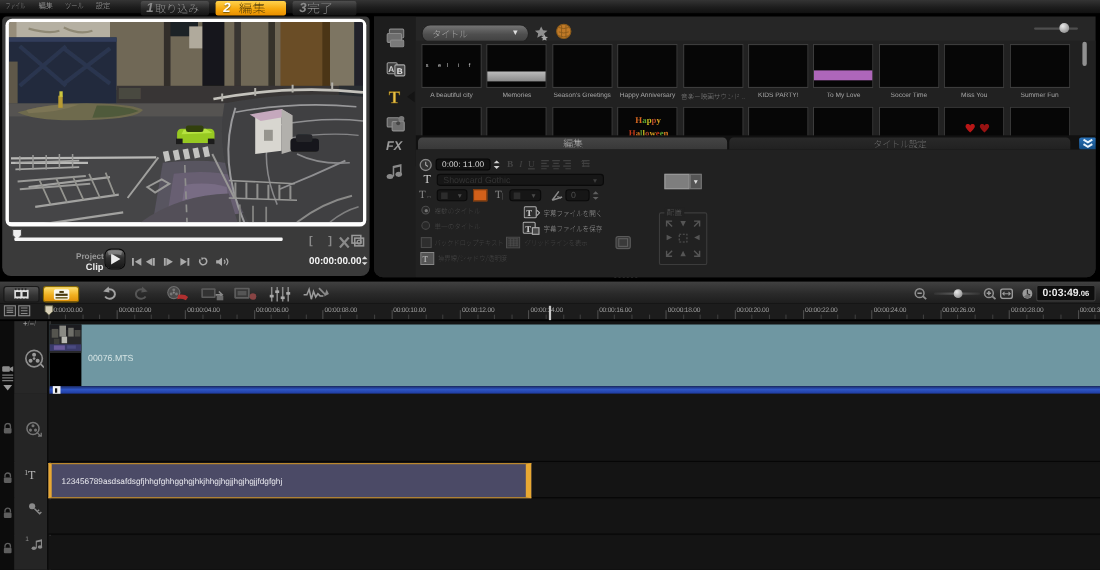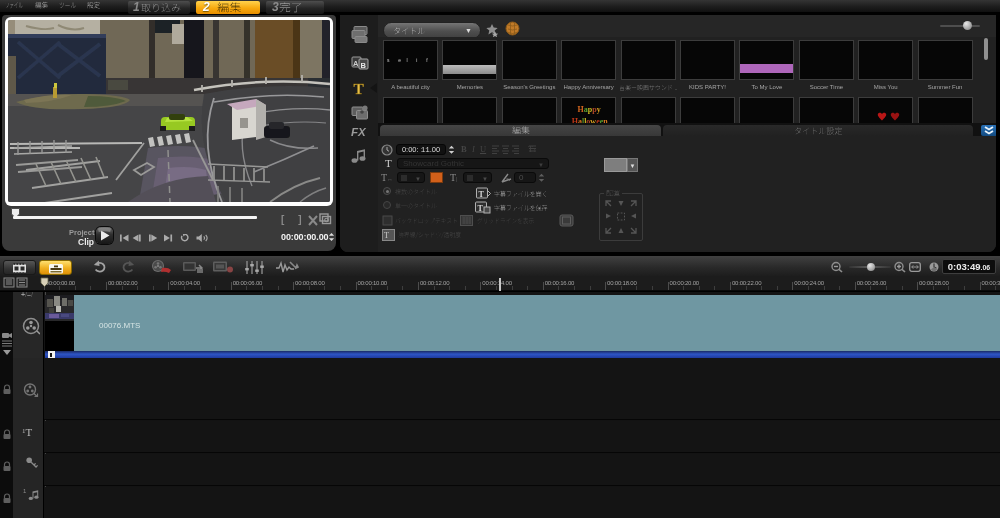--- a/index.html
+++ b/index.html
@@ -806,21 +806,21 @@
         <rect x="17" y="3" width="5" height="8" fill="#6e6e68"></rect>
         <rect x="2" y="4" width="6" height="8" fill="#55544e"></rect>
         <rect x="23" y="5" width="5" height="6" fill="#4a4a46"></rect>
         <rect x="11" y="11" width="5" height="6" fill="#b8b8b2"></rect>
         <rect x="4" y="13" width="5" height="5" fill="#3e3e3a"></rect>
         <rect x="0" y="18" width="29" height="6" fill="#3a3a6a"></rect>
         <rect x="4" y="19" width="10" height="4" fill="#6a5a9a"></rect>
         <rect x="16" y="19" width="8" height="3" fill="#4a4a80"></rect>
       </svg>
     </div>
-    <div class="abs" style="left:99px;top:28.5px;color:#d5e4e4;font-size:8px;">00076.MTS</div>
+    <div class="abs" style="left:80px;top:28.5px;color:#d5e4e4;font-size:8px;">00076.MTS</div>
 
     <div class="abs" style="left:45px;top:59px;width:955px;height:7px;background:linear-gradient(#1a2a66,#2e55c4 45%,#1e3a9e);"></div>
     <div class="abs" style="left:48px;top:58.5px;width:7px;height:8px;background:#f2f2f2;">
         <div style="position:absolute;left:2px;top:2px;width:2px;height:4px;background:#111;"></div>
       </div>
 
     <div class="abs" style="left:13px;top:66px;width:987px;height:62px;background:#141414;border-bottom:1px solid #060606;"></div>
     <div class="abs" style="left:13px;top:129px;width:987px;height:32px;background:#141414;border-bottom:1px solid #060606;"></div>
     <div class="abs" style="left:13px;top:162px;width:987px;height:32px;background:#141414;border-bottom:1px solid #060606;"></div>
     <div class="abs" style="left:13px;top:195px;width:987px;height:31px;background:#141414;"></div>
@@ -871,14 +871,17 @@
       </svg>
     <svg class="abs" style="left:2px;top:169px" width="10" height="11" viewBox="0 0 10 11">
         <path d="M2.5 5 V3.5 a2.5 2.5 0 0 1 5 0 V5" fill="none" stroke="#5e5e5e" stroke-width="1.2"></path>
         <rect x="1.5" y="5" width="7" height="5" rx="1" fill="#5e5e5e"></rect>
       </svg>
     <svg class="abs" style="left:2px;top:201px" width="10" height="11" viewBox="0 0 10 11">
         <path d="M2.5 5 V3.5 a2.5 2.5 0 0 1 5 0 V5" fill="none" stroke="#5e5e5e" stroke-width="1.2"></path>
         <rect x="1.5" y="5" width="7" height="5" rx="1" fill="#5e5e5e"></rect>
       </svg>
 
+    <div class="abs" style="left:44px;top:129px;width:439px;height:32px;background:#4b4a66;border:1px solid #c89028;border-left:3px solid #e8a832;border-right:5px solid #e8a832;">
+      <div class="abs" style="left:9px;top:11px;color:#e8e8ee;font-size:7.5px;white-space:nowrap;">123456789asdsafdsgfjhhgfghhgghgjhkjhhgjhgjjhgjhgjjfdgfghj</div>
+    </div>
   </div>
 </div>
 
 </body></html>

